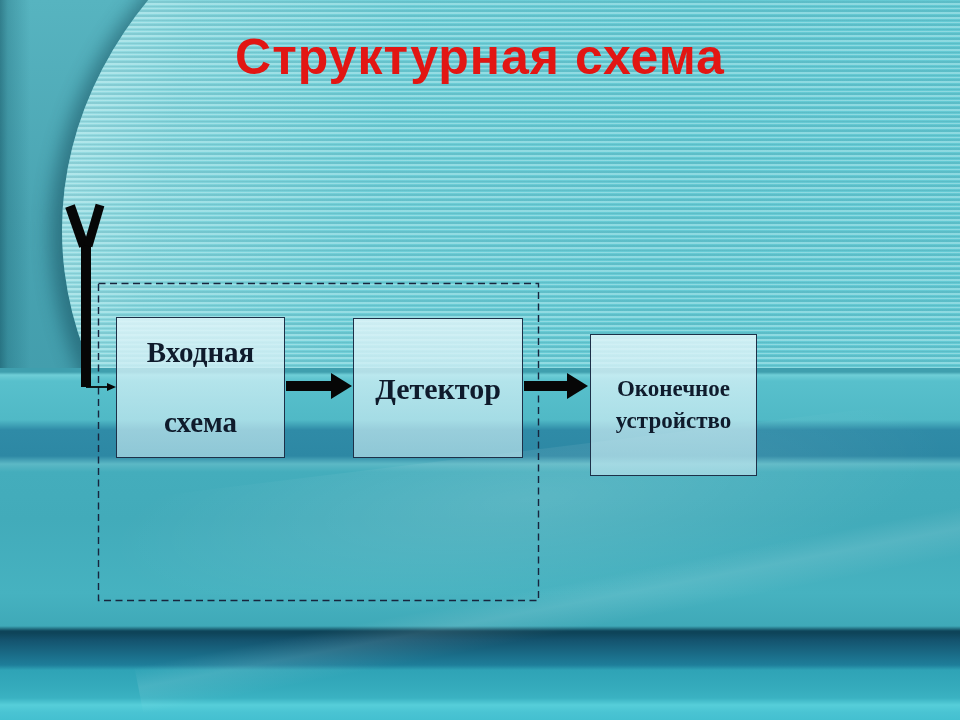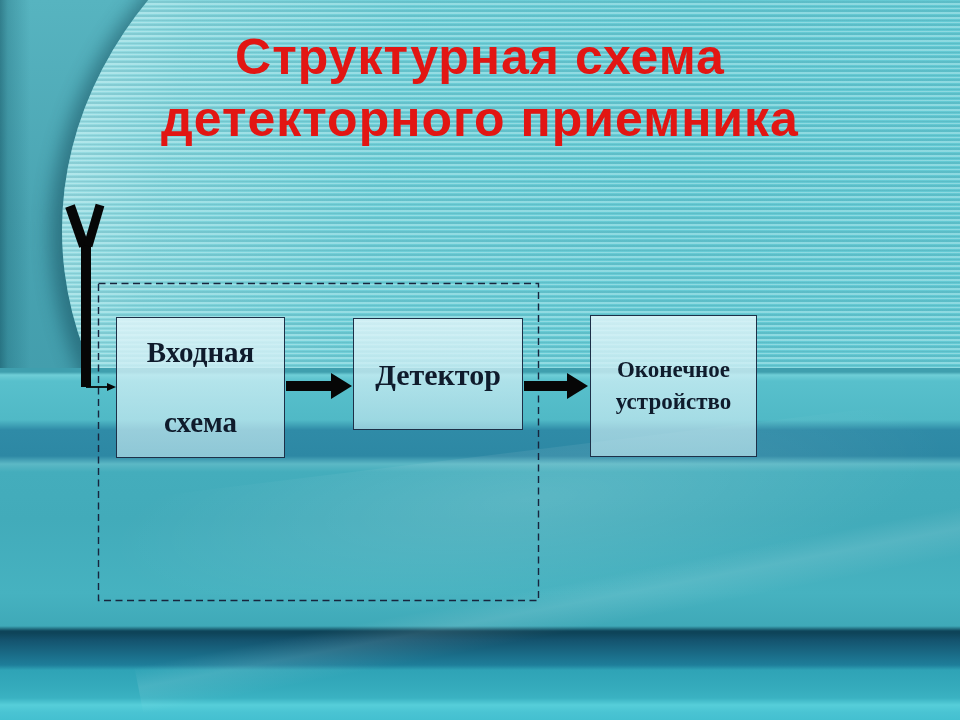--- a/index.html
+++ b/index.html
@@ -69,41 +69,40 @@
   
   .box{
     position:absolute;z-index:5;
     display:flex;flex-direction:column;align-items:center;justify-content:center;
     border:1.4px solid #1d3048;
     background:linear-gradient(180deg,rgba(224,245,249,.85) 0%,rgba(205,238,244,.78) 45%,rgba(183,226,235,.70) 100%);
     font-family:"Liberation Serif",serif;font-weight:bold;color:#0f1b2c;
     text-align:center;line-height:1.3;
   }
   .box.b1{left:116px;top:317px;width:169px;height:141px;font-size:29px;gap:32px;}
-  .box.b2{left:353px;top:318px;width:170px;height:112px;font-size:30px;}
-  .box.b3{left:590px;top:315px;width:167px;height:142px;font-size:23px;line-height:1.4;}
+  .box.b2{left:353px;top:318px;width:170px;height:140px;font-size:30px;}
+  .box.b3{left:590px;top:334px;width:167px;height:142px;font-size:23px;line-height:1.4;}
 
   
   .diagram-svg{position:absolute;inset:0;z-index:6;pointer-events:none;}
 </style>
 </head>
 <body>
 
 <div class="slide">
 
   <div class="bg-base"></div>
   <div class="left-strip"></div>
   <div class="bg-ellipse"></div>
   <div class="bg-bands"></div>
   <div class="swoosh s1"></div>
   <div class="swoosh s2"></div>
 
   <div class="title">
     <div>Структурная схема</div>
-    <div>детекторного приемника</div>
   </div>
 
   <div class="box b1">
     <span>Входная</span>
     <span>схема</span>
   </div>
   <div class="box b2">
     <span>Детектор</span>
   </div>
   <div class="box b3">

